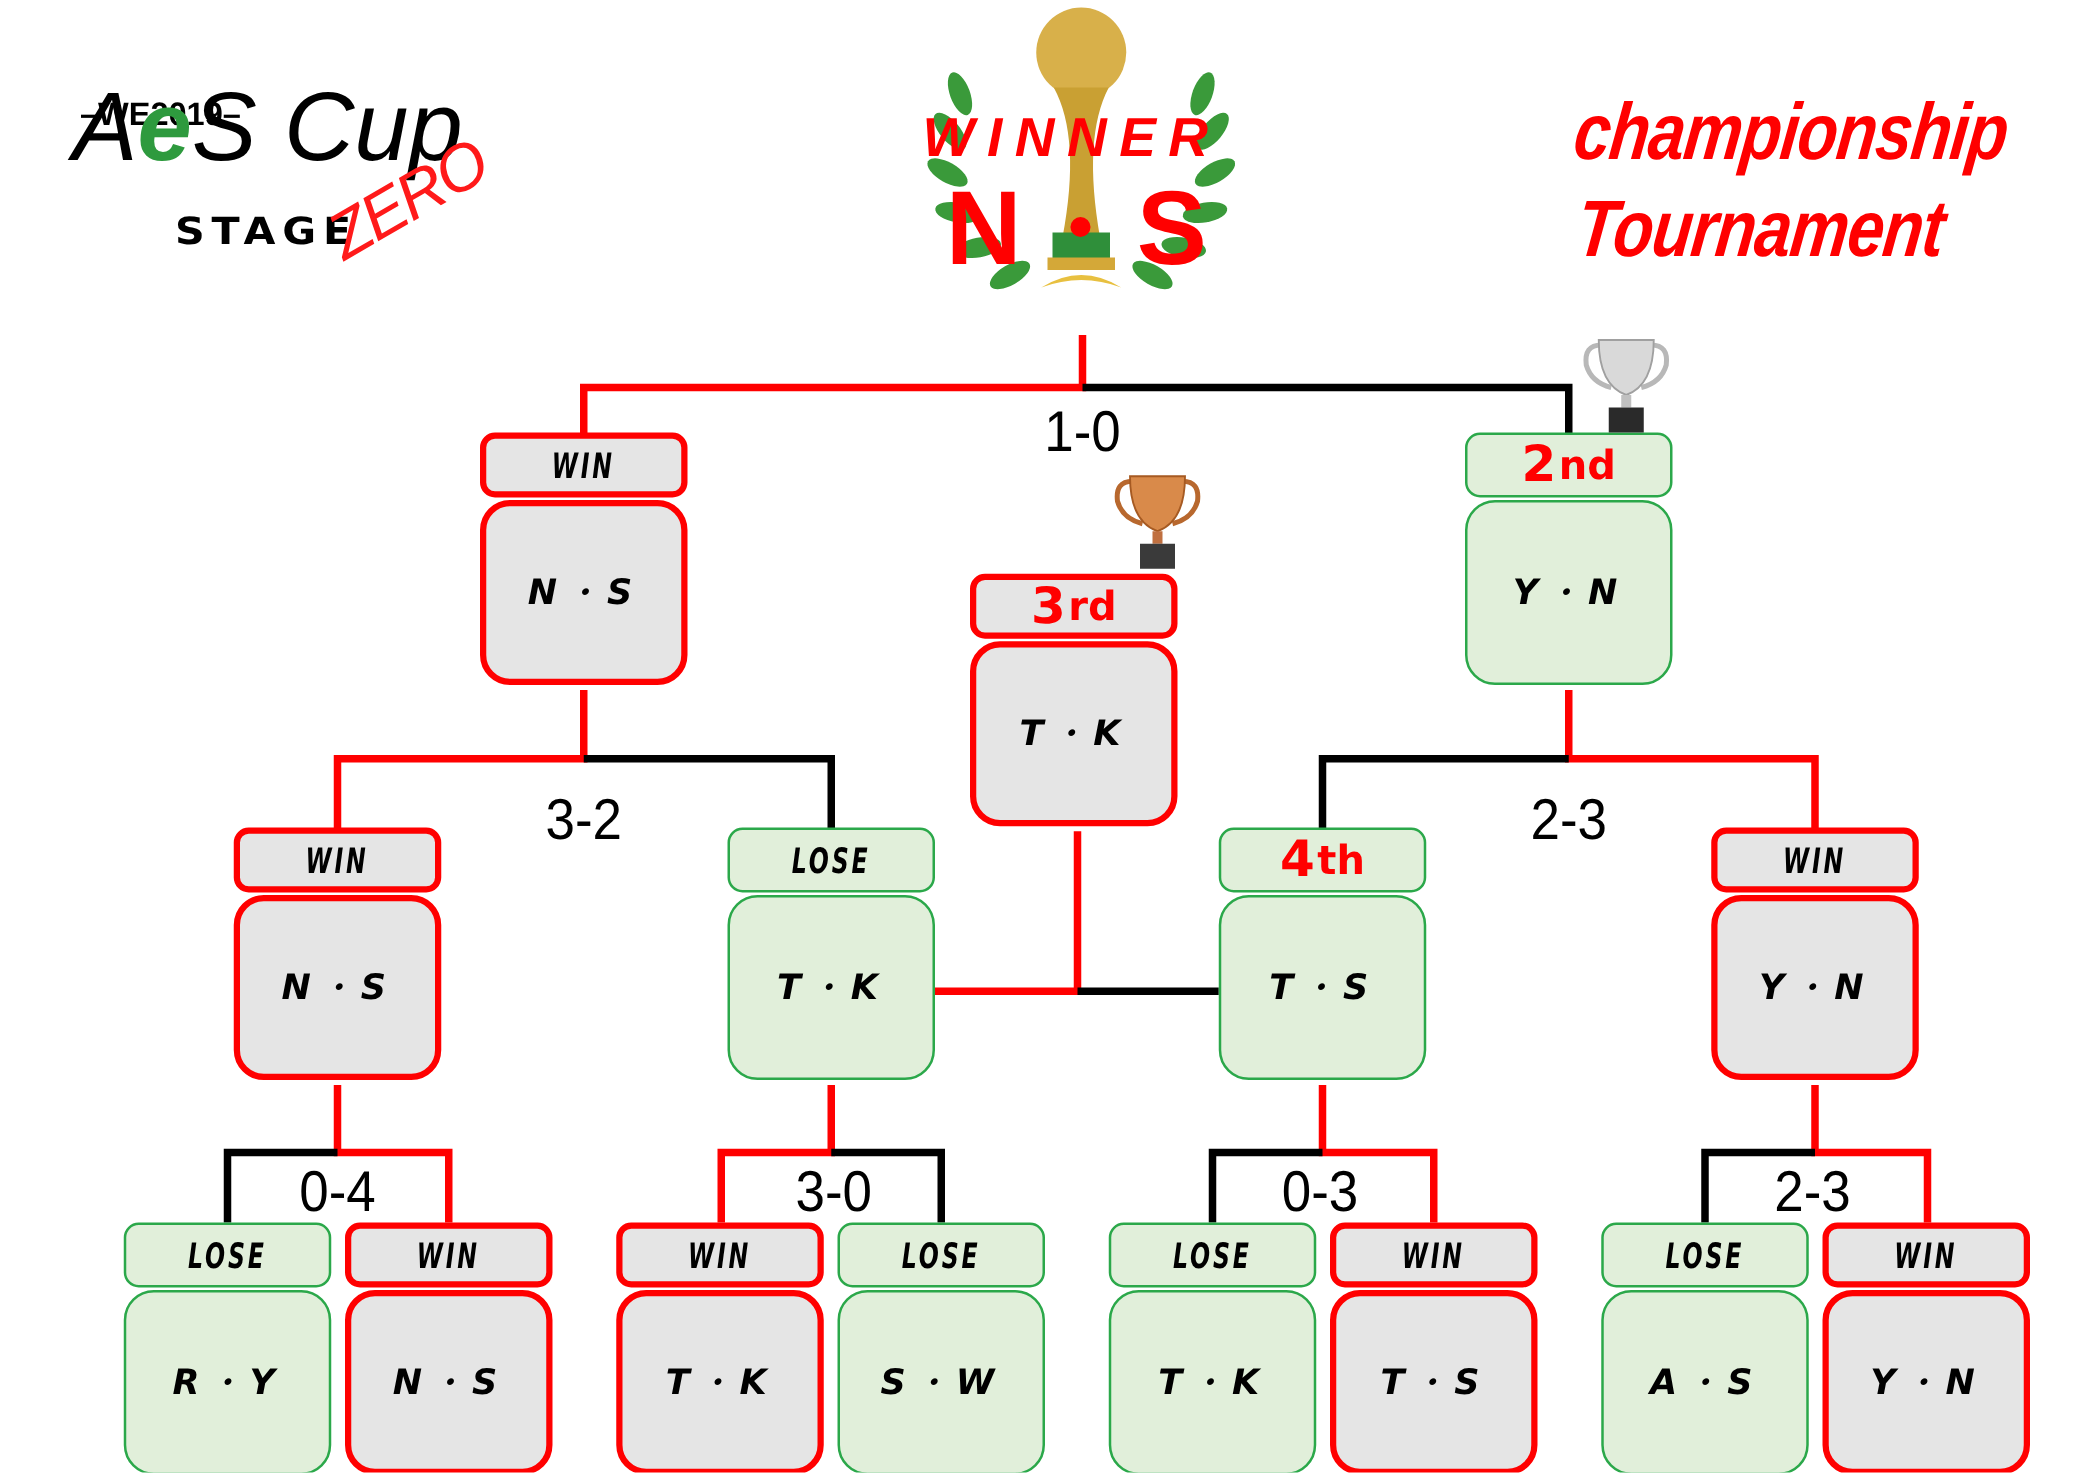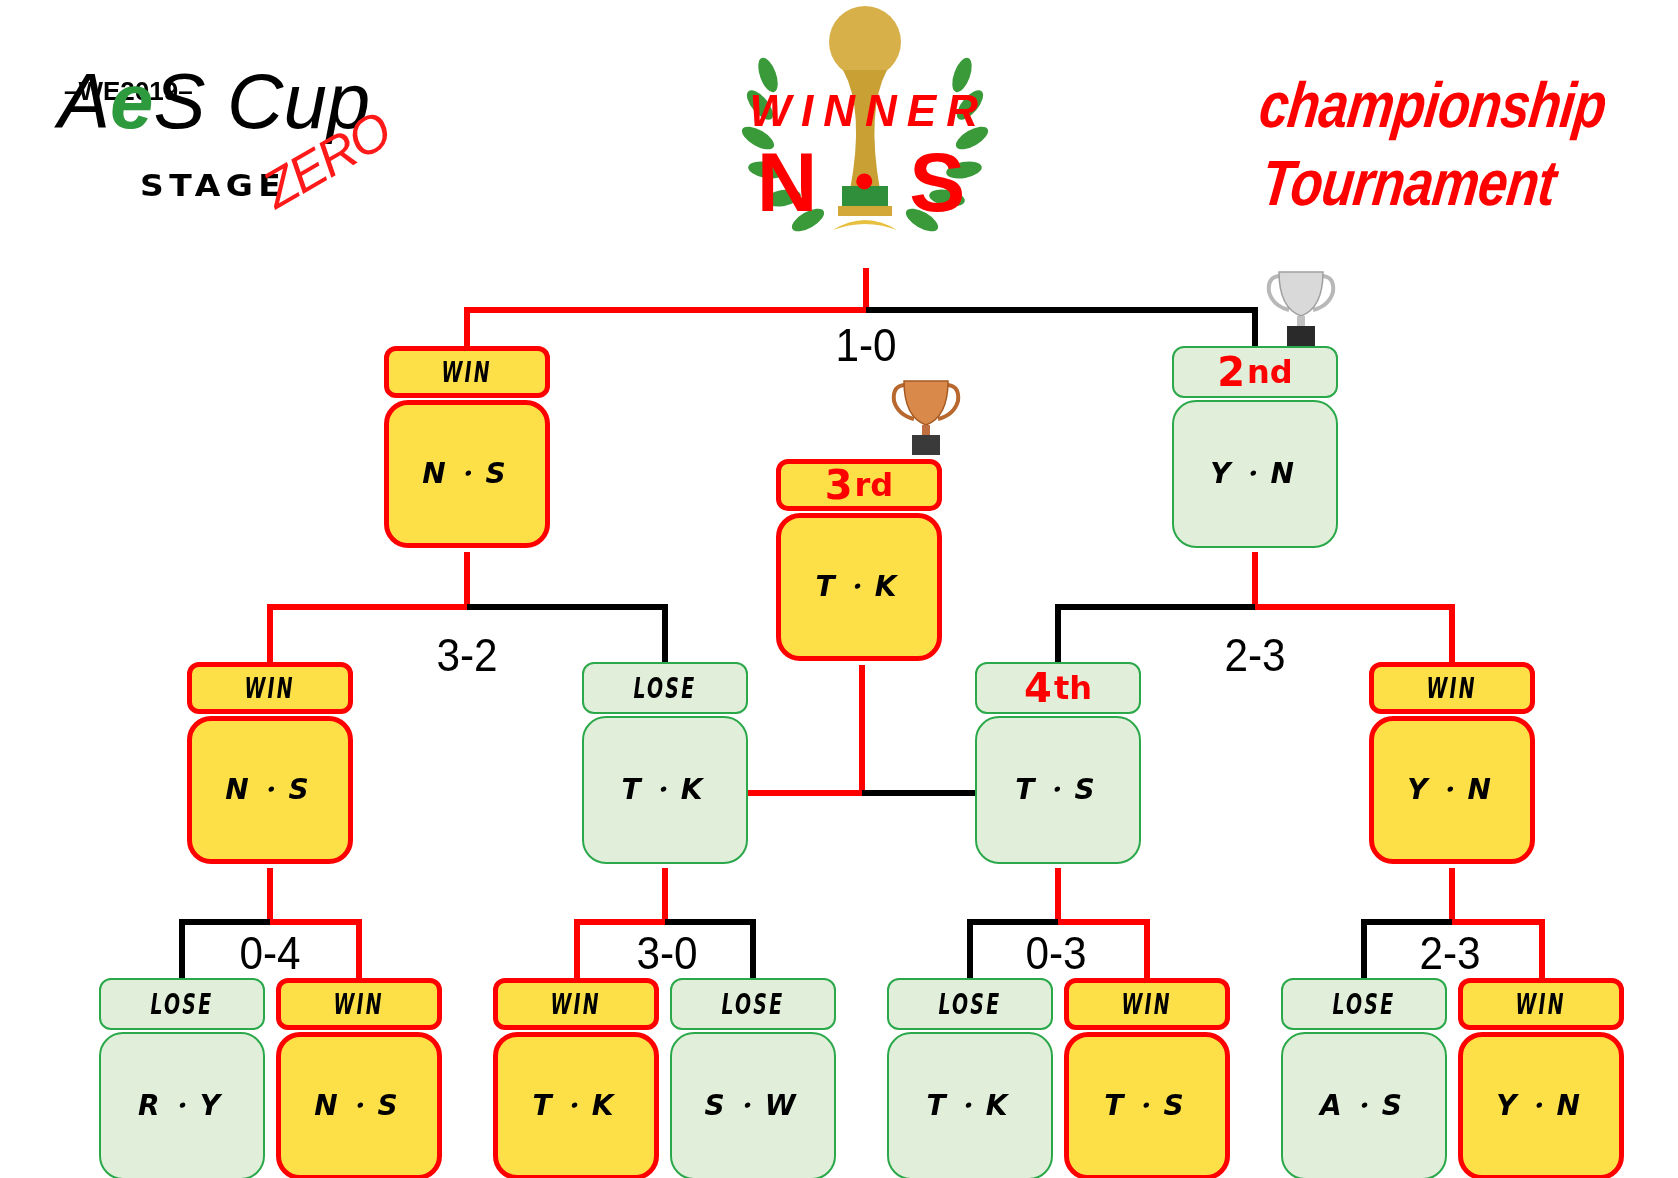--- a/index.html
+++ b/index.html
@@ -13,32 +13,32 @@
   .logo-stage { left:140px; top:168px; font-family:"DejaVu Sans", sans-serif; font-weight:bold; font-size:30px; letter-spacing:5px; color:#000; transform:scaleX(1.1); transform-origin:left; }
   .logo-zero { left:282px; top:160px; font-family:"Liberation Sans", sans-serif; font-style:italic; font-size:52px; color:#ff1a1a; transform:rotate(-30deg); transform-origin:left bottom; letter-spacing:-2px; font-weight:normal; }
 
   
   .title1, .title2 { font-family:"Liberation Sans", sans-serif; font-weight:bold; font-style:italic; color:#ff0000; font-size:64px; transform:scaleX(0.82) skewX(-8deg); transform-origin:left; white-space:nowrap; letter-spacing:-1px; }
   .title1 { left:1260px; top:68px; }
   .title2 { left:1262px; top:146px; }
 
   
   .emblem { left:738px; top:0px; width:254px; height:268px; }
-  .winner-word { left:738px; top:86px; width:250px; text-align:right; font-family:"Liberation Sans", sans-serif; font-weight:bold; font-style:italic; color:#ff0000; font-size:44px; letter-spacing:10px; }
+  .winner-word { left:738px; top:86px; width:250px; text-align:left; font-family:"Liberation Sans", sans-serif; font-weight:bold; font-style:italic; color:#ff0000; font-size:44px; letter-spacing:10px; }
   .winner-name { left:738px; top:140px; width:250px; text-align:center; font-family:"Liberation Sans", sans-serif; font-weight:bold; color:#ff0000; font-size:84px; letter-spacing:4px; line-height:1; }
 
   
   svg.lines { position:absolute; left:0; top:0; }
 
   
   .card { position:absolute; width:166px; }
   .card .lbl { height:52px; box-sizing:border-box; border-radius:12px; display:flex; align-items:center; justify-content:center; font-family:"DejaVu Sans Condensed","DejaVu Sans", sans-serif; font-weight:bold; font-style:italic; font-size:28px; color:#000; }
   .card .lbl span.t { display:inline-block; transform:scaleX(0.75); letter-spacing:3px; }
   .card .body { margin-top:2px; height:148px; box-sizing:border-box; border-radius:24px; display:flex; align-items:center; justify-content:center; font-family:"DejaVu Sans", sans-serif; font-weight:bold; font-style:italic; font-size:28px; color:#000; letter-spacing:6px; }
-  .card.win .lbl, .card.win .body { background:#fde047; border:5px solid #ff0000; }
+  .card.win .lbl, .card.win .body { background:#e5e5e5; border:5px solid #ff0000; }
   .card.lose .lbl, .card.lose .body { background:#e1efda; border:2px solid #2ba84a; }
   .card .lbl.place { color:#ff0000; font-style:normal; font-size:40px; font-family:"DejaVu Sans", sans-serif; }
   .card .lbl.place .sup { font-size:32px; margin-left:2px;text-align:right; }
 
   .score { position:absolute; font-family:"Liberation Sans", sans-serif; font-size:46px; color:#000; width:120px; text-align:center; transform:scaleX(0.92); }
 
   
   .trophy { position:absolute; }
 </style>
 </head>

